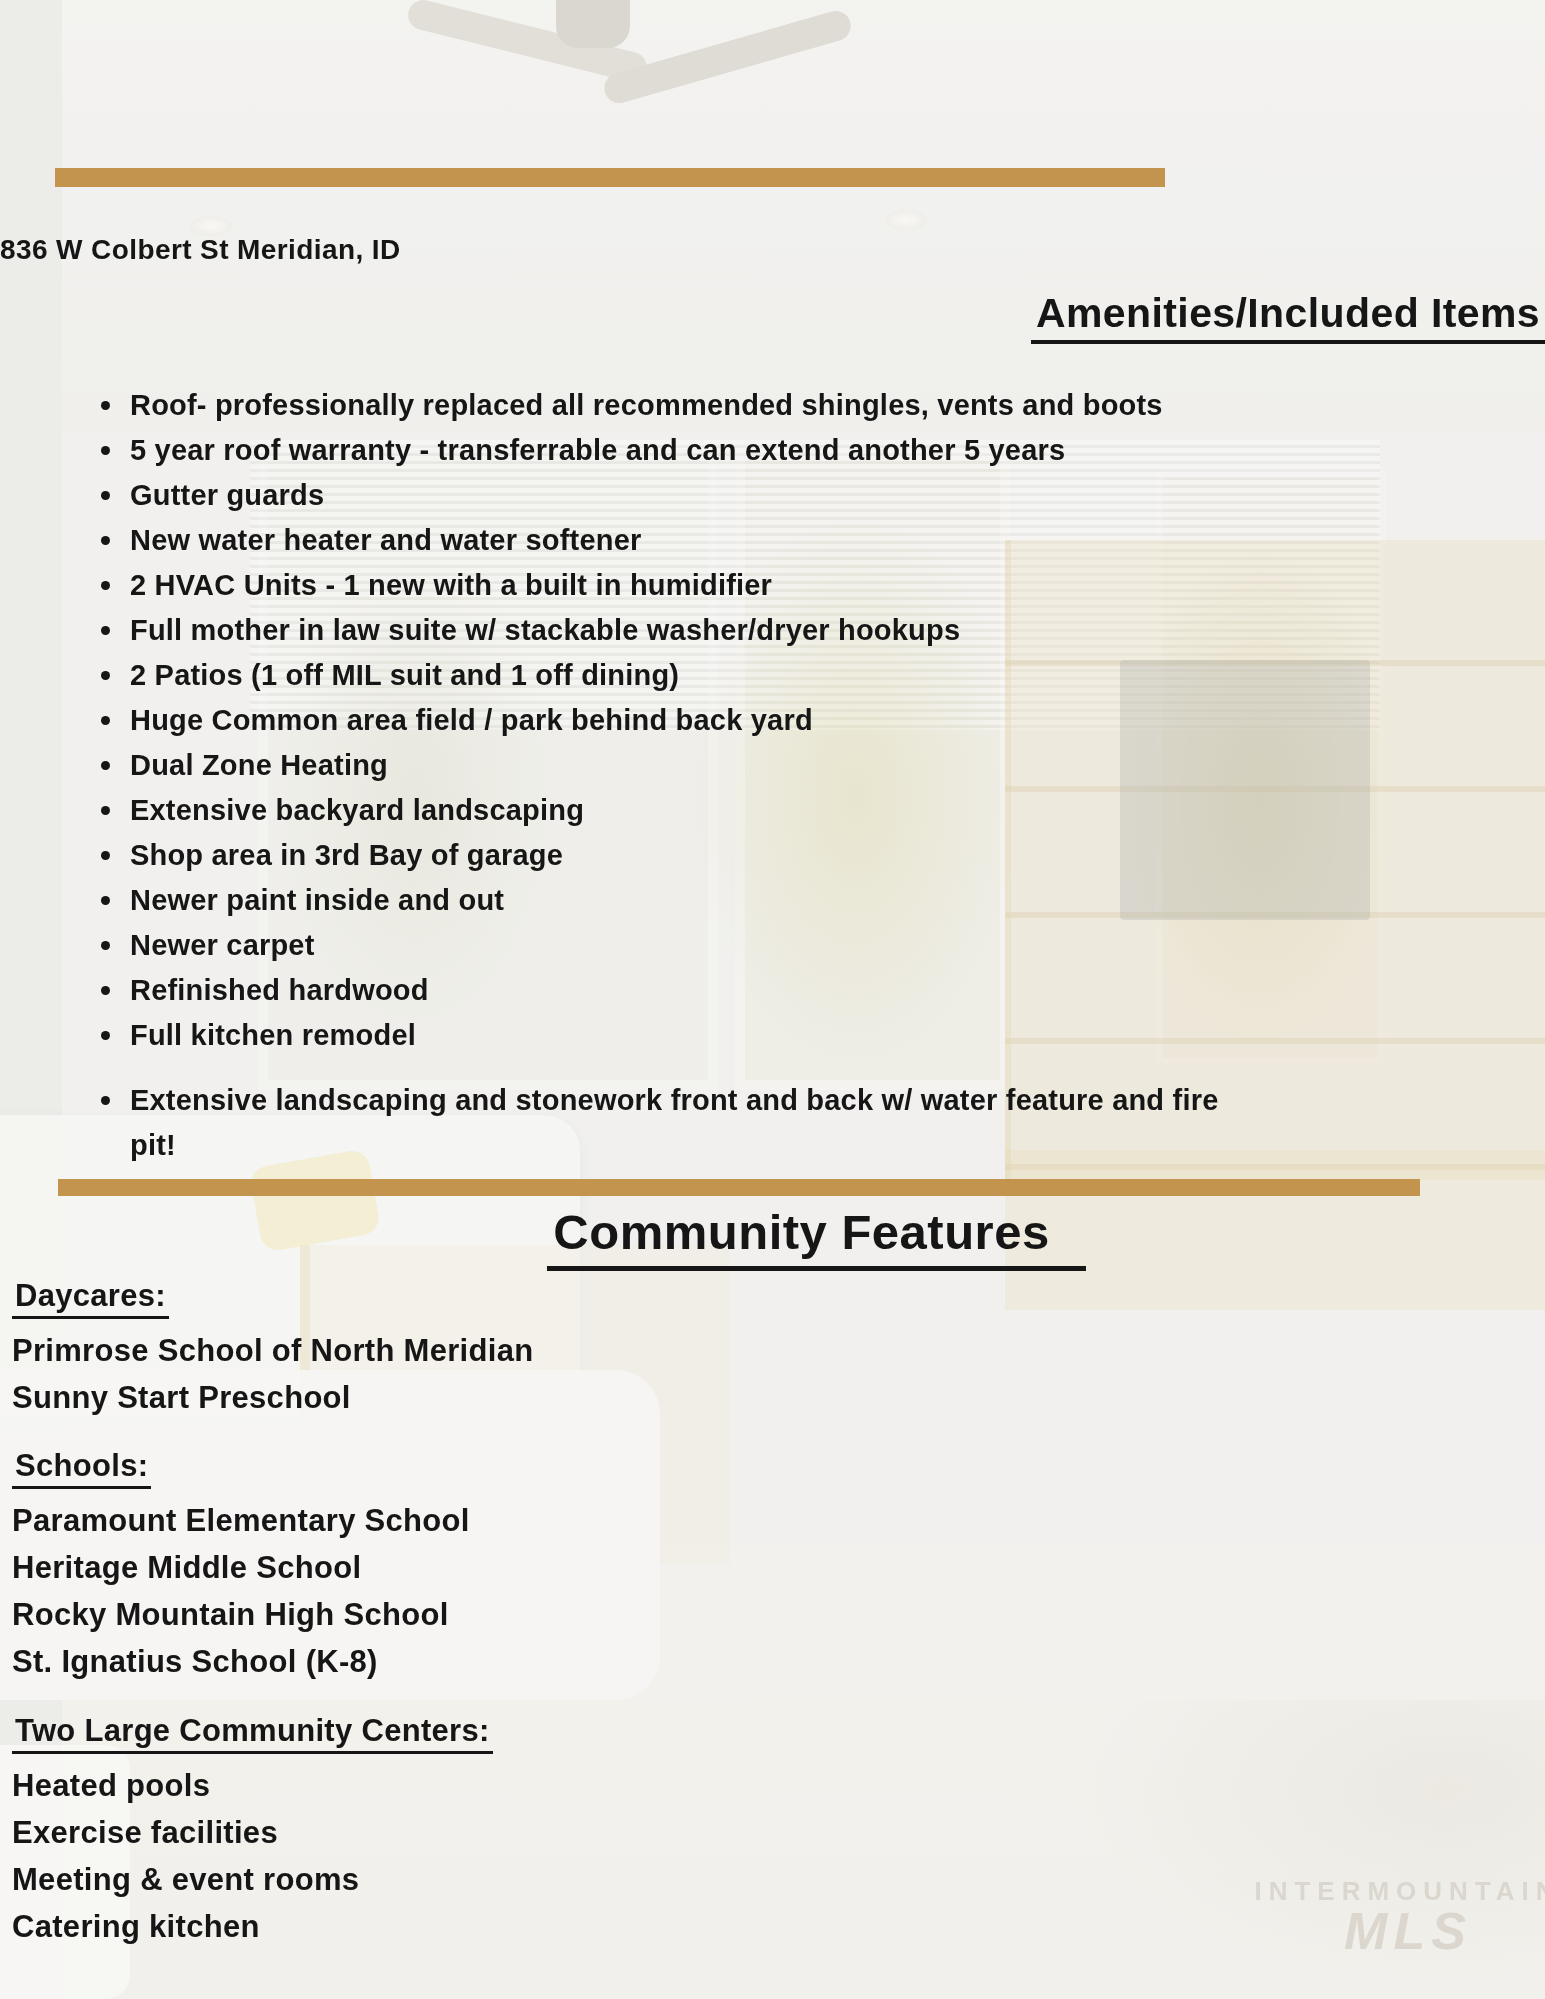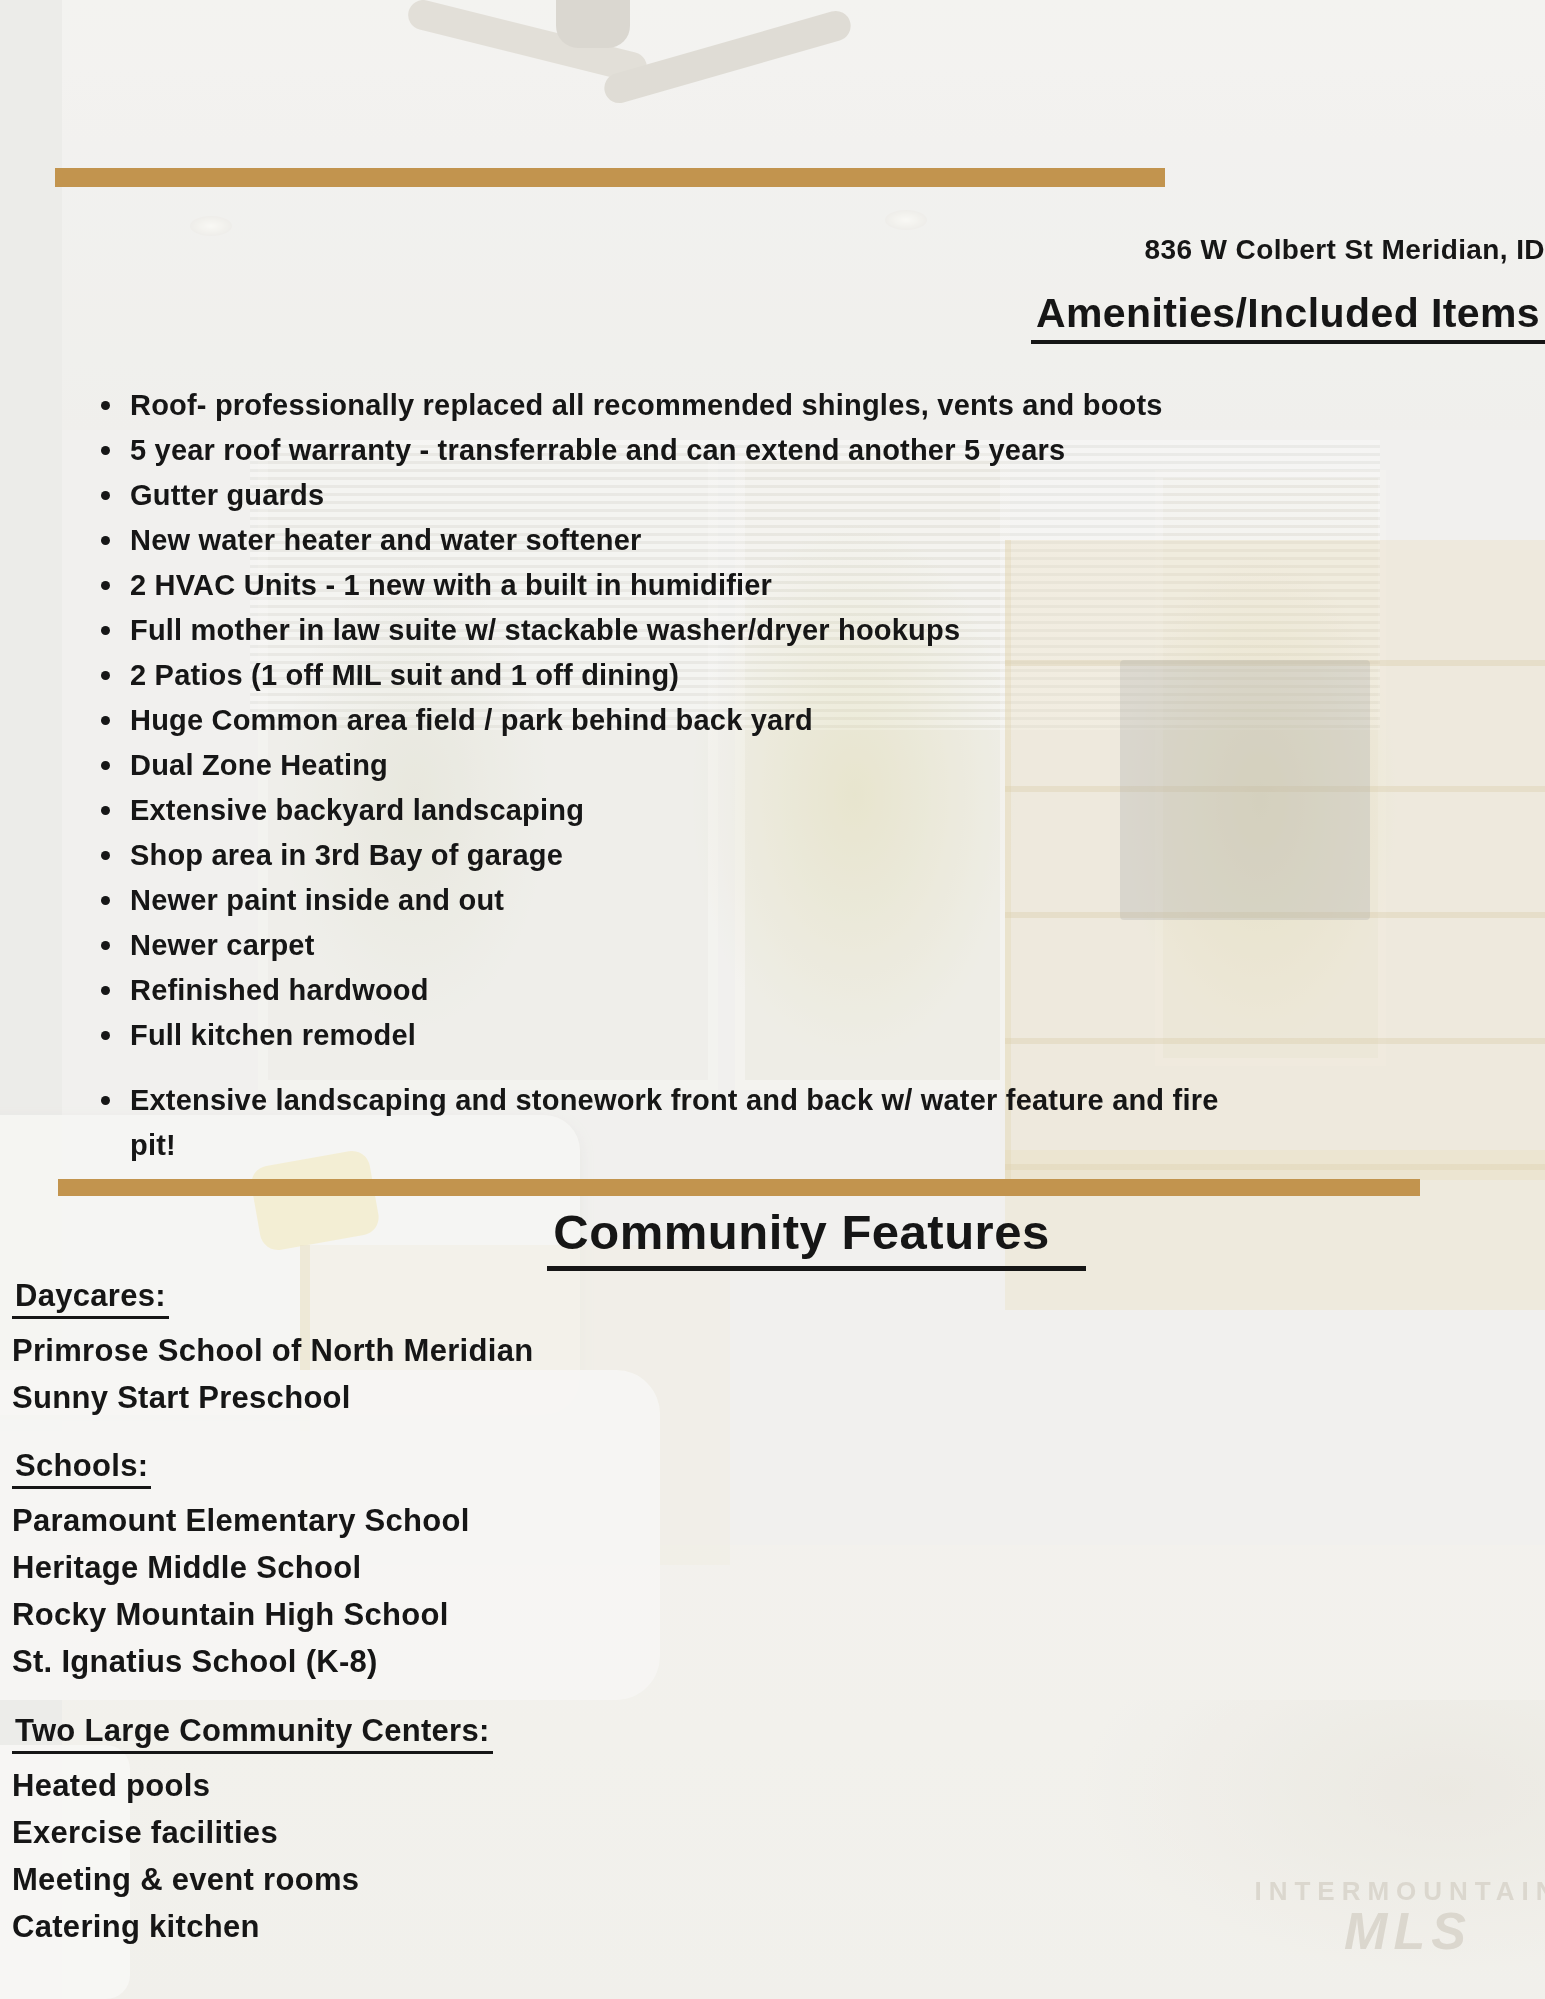--- a/index.html
+++ b/index.html
@@ -40,21 +40,21 @@
   .p-couch-seat { left:-60px; top:1370px; width:720px; height:330px; background:rgba(251,250,247,.92); border-radius:44px; }
   .p-arm { left:-30px; top:1745px; width:160px; height:254px; background:rgba(252,251,249,.95); border-radius:24px; }
   .p-overlay { inset:0; background:rgba(241,240,238,.42); }
 
   
   .bar { position:absolute; background:#c2944e; }
   .bar-top { left:55px; top:168px; width:1110px; height:19px; }
   .bar-mid { left:58px; top:1179px; width:1362px; height:17px; }
 
   
-  .address { position:absolute; top:234px; left:0; width:1545px; text-align:right;
+  .address { position:absolute; top:234px; left:0; width:1545px; text-align:left;
     font-size:28px; font-weight:700; letter-spacing:.4px; }
   .amenities-title { position:absolute; top:290px; left:0; width:1545px; text-align:right;
     font-size:41px; font-weight:700; margin:0; letter-spacing:.4px; }
   .amenities-title span { display:inline-block; border-bottom:4px solid #161616; padding:0 5px 3px; }
 
   
   .amenities { position:absolute; left:96px; top:383px; margin:0; padding:0; list-style:none; }
   .amenities li { position:relative; padding-left:34px; font-size:29px; font-weight:700;
     line-height:45px; white-space:nowrap; letter-spacing:.2px; }
   .amenities li::before { content:""; position:absolute; left:5px; top:18px; width:9px; height:9px;

